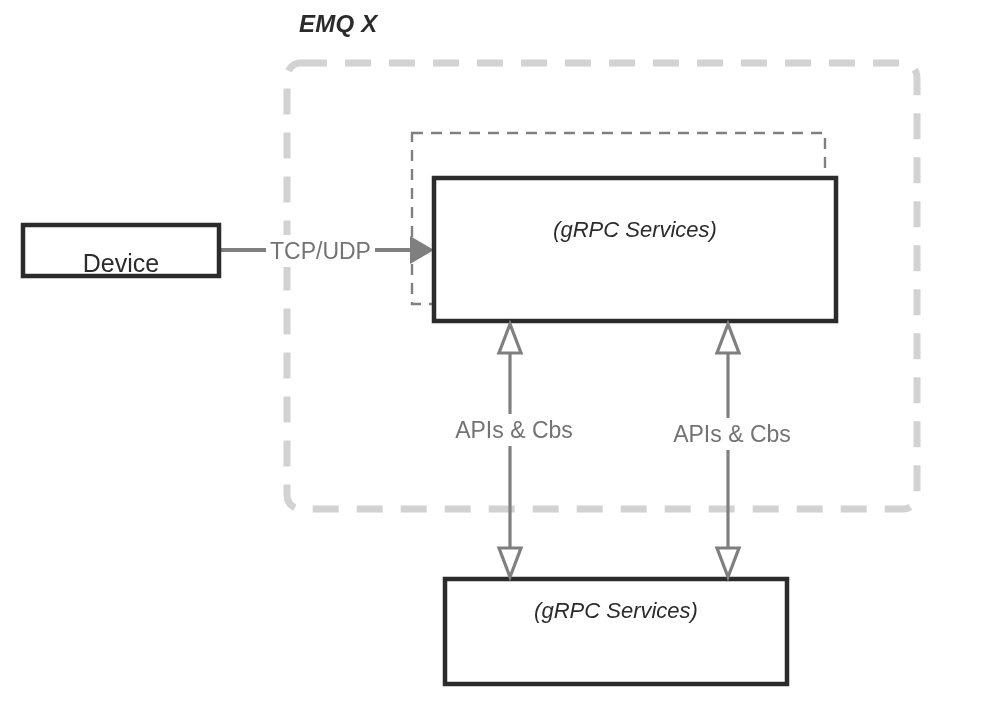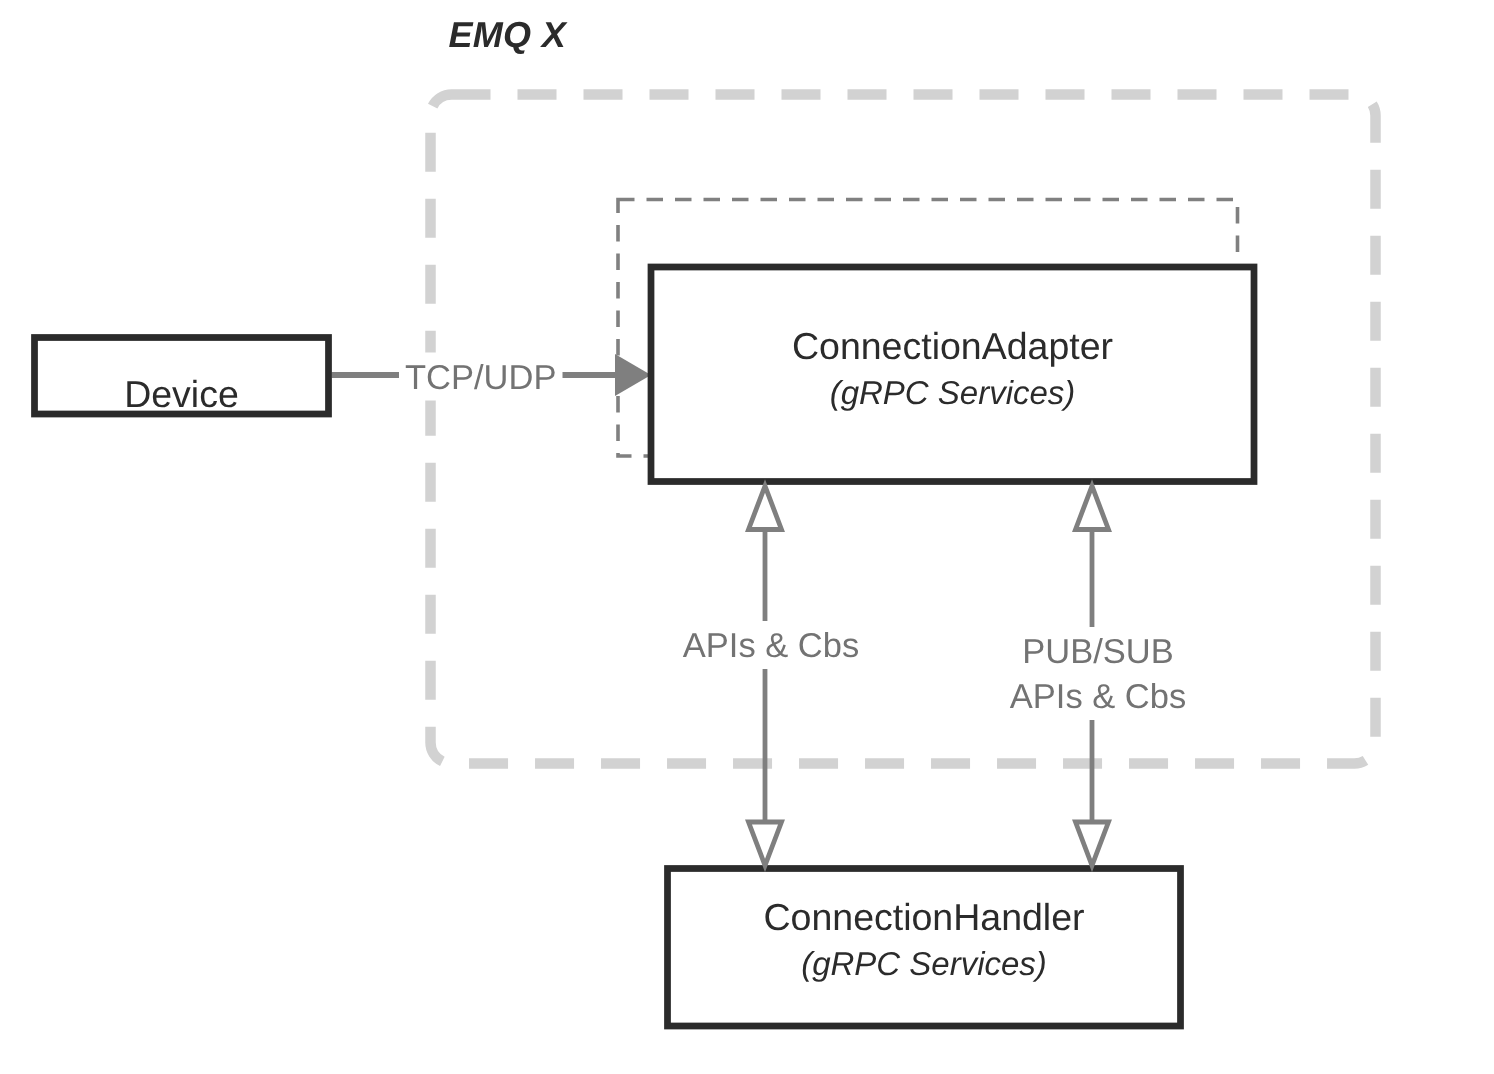--- a/index.html
+++ b/index.html
@@ -134,33 +134,30 @@
   </svg>
 
   <div class="lbl group-title" id="emqx-title">EMQ X</div>
 
 
   <div class="node-label" id="device-label">
     <div class="node-title">Device</div>
   </div>
 
   <div class="node-label" id="adapter-label">
-    <div class="node-title">ConnectionAdapter</div>
     <div class="node-sub">(gRPC Services)</div>
   </div>
 
   <div class="node-label" id="handler-label">
-    <div class="node-title">ConnectionHandler</div>
     <div class="node-sub">(gRPC Services)</div>
   </div>
 
   <div class="edge-label" id="tcpudp-label">TCP/UDP</div>
 
   <div class="edge-label" id="socket-label">
     <div>APIs &amp; Cbs</div>
   </div>
 
   <div class="edge-label" id="pubsub-label">
-    <div>PUB/SUB</div>
     <div>APIs &amp; Cbs</div>
   </div>
 
 </div>
 
 </body></html>

